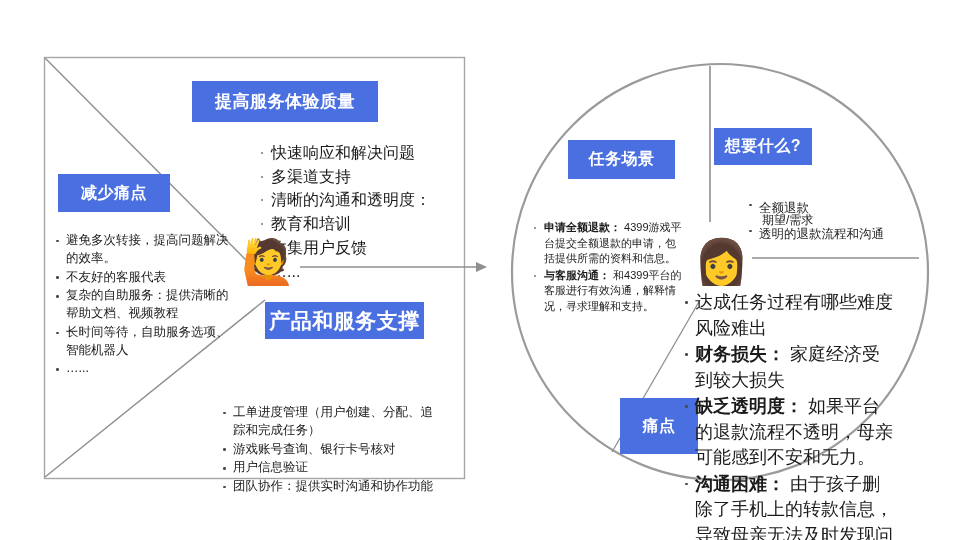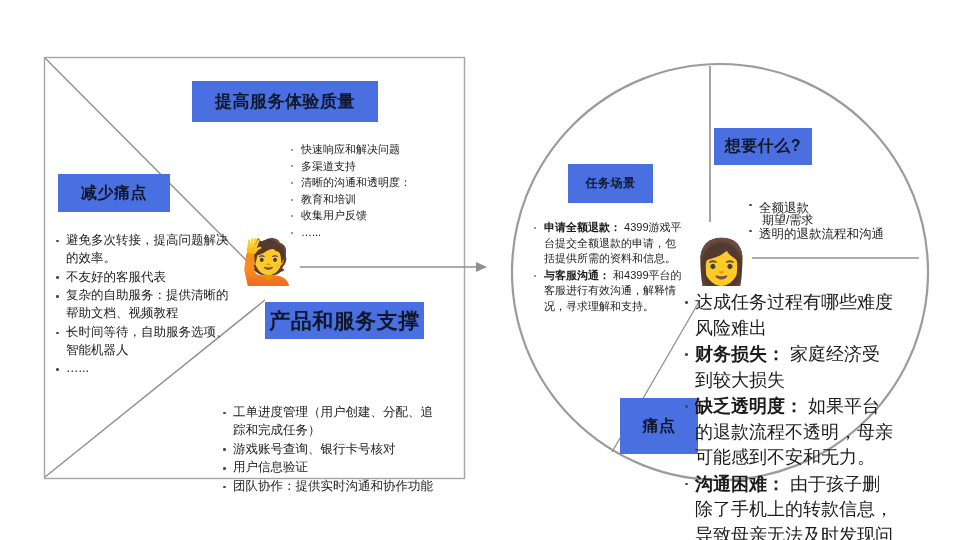--- a/index.html
+++ b/index.html
@@ -16,21 +16,21 @@
     background: #ffffff;
   }
   svg.lines {
     position: absolute; left: 0; top: 0;
     width: 960px; height: 540px;
     pointer-events: none;
   }
   .tag {
     position: absolute;
     background: #4A6FE0;
-    color: #0f172a;
+    color: #ffffff;
     display: flex;
     align-items: center;
     justify-content: center;
     font-weight: bold;
     letter-spacing: 0.5px;
     white-space: nowrap;
   }
   .blist {
     position: absolute;
     color: #1b1b1b;
@@ -97,21 +97,21 @@
   </div>
 
   <div class="tag" style="left:58px; top:174px; width:112px; height:38px; font-size:16px;">
     <span>减少痛点</span>
   </div>
 
   <div class="tag" style="left:265px; top:302px; width:159px; height:37px; font-size:21px;">
     <span>产品和服务支撑</span>
   </div>
 
-  <div class="blist small" style="left:290px; top:142px; width:175px; font-size:11px;">
+  <div class="blist small" style="left:260px; top:142px; width:175px; font-size:16px;">
     <ul>
       <li>快速响应和解决问题</li>
       <li>多渠道支持</li>
       <li>清晰的沟通和透明度：</li>
       <li>教育和培训</li>
       <li>收集用户反馈</li>
       <li>…...</li>
     </ul>
   </div>
 
@@ -129,21 +129,21 @@
     <ul>
       <li>工单进度管理（用户创建、分配、追踪和完成任务）</li>
       <li>游戏账号查询、银行卡号核对</li>
       <li>用户信息验证</li>
       <li>团队协作：提供实时沟通和协作功能</li>
     </ul>
   </div>
 
   <div class="emoji" style="left:241px; top:240px; font-size:44px;">🙋</div>
 
-  <div class="tag" style="left:568px; top:164px; width:85px; height:39px; font-size:12px;">
+  <div class="tag" style="left:568px; top:140px; width:107px; height:39px; font-size:16px;">
     <span>任务场景</span>
   </div>
 
   <div class="tag" style="left:714px; top:128px; width:98px; height:37px; font-size:16px;">
     <span>想要什么?</span>
   </div>
 
   <div class="tag" style="left:620px; top:398px; width:78px; height:56px; font-size:16px;">
     <span>痛点</span>
   </div>

